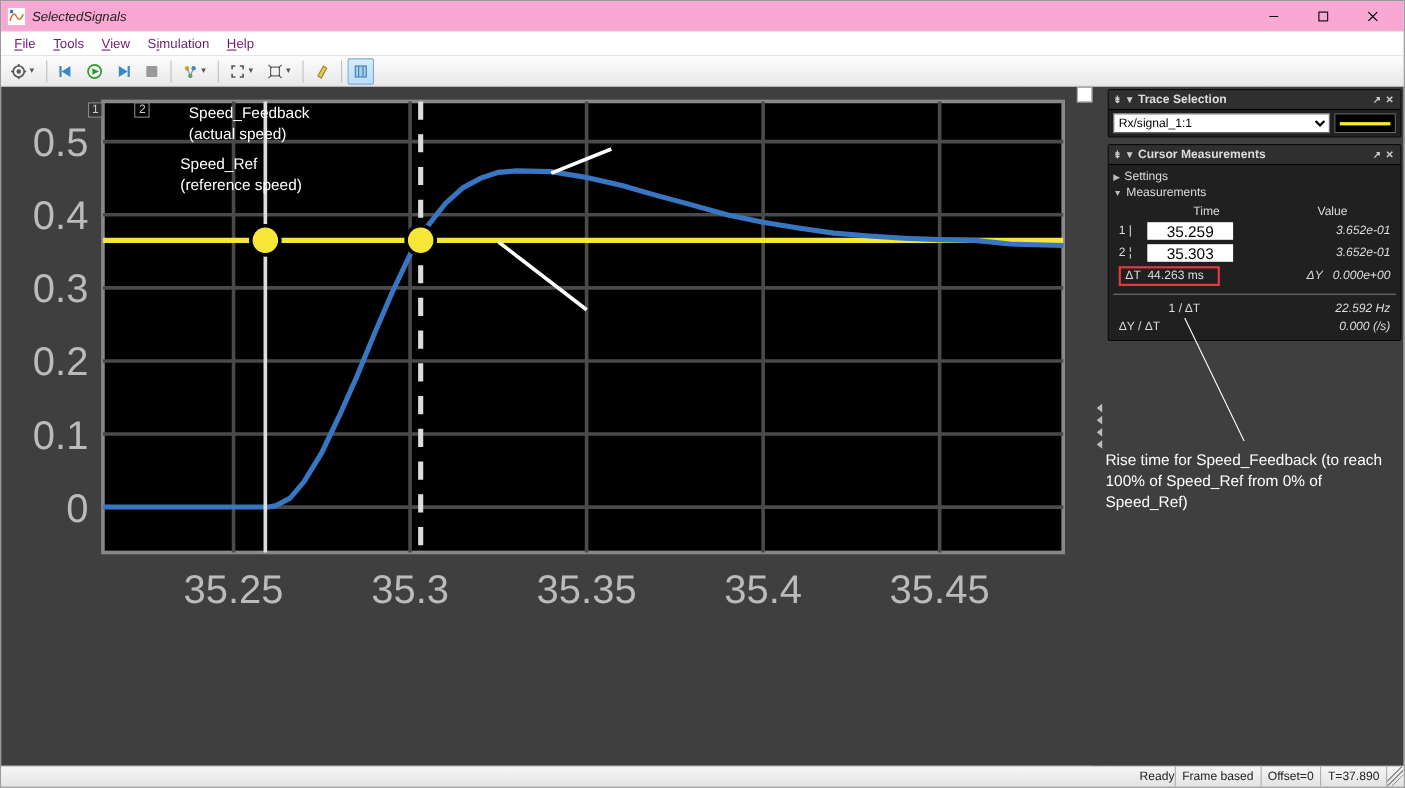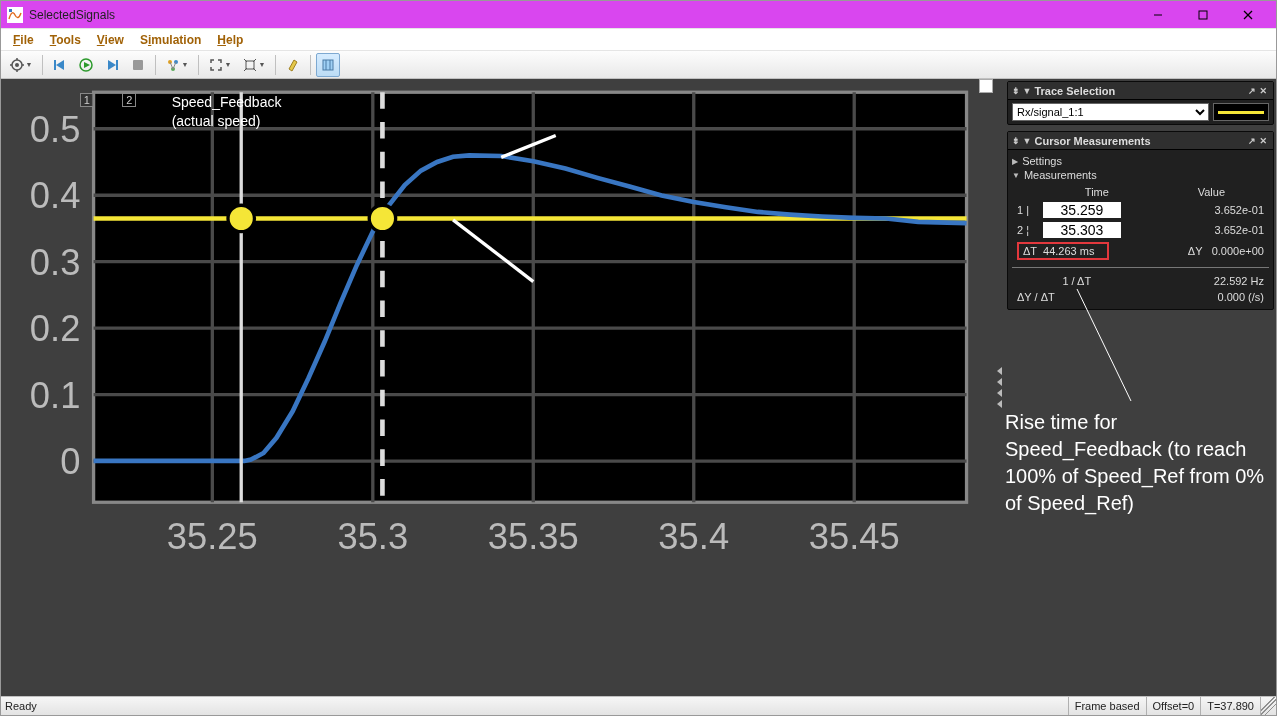--- a/index.html
+++ b/index.html
@@ -6,28 +6,28 @@
 body {
   width: 1277px; height: 716px;
   font-family: "Segoe UI", Tahoma, sans-serif;
   font-size: 12px;
   background: #f0f0f0;
   display: flex;
   flex-direction: column;
   border: 1px solid #999;
 }
 
-.titlebar { display:flex; align-items:center; height:28px; background:#d946ef; border-bottom:1px solid #e5e5e5; padding:0 6px; }
+.titlebar { display:flex; align-items:center; height:28px; background:#f9a8d4; border-bottom:1px solid #e5e5e5; padding:0 6px;font-style:italic; }
 .titlebar .icon { width:16px; height:16px; margin-right:6px; }
 .titlebar .title { flex:0 0 auto; color:#222; font-size:12px; }
 .titlebar .spacer { flex:1; }
 .winbtn { width:45px; height:28px; display:flex; align-items:center; justify-content:center; color:#000; }
 
 .menubar { display:flex; align-items:center; height:22px; background:#fff; padding:0 4px; border-bottom:1px solid #e5e5e5; }
-.menubar .mitem { padding:12px 8px; color:#a16207;font-weight:bold; }
+.menubar .mitem { padding:12px 8px; color:#701a75; }
 .menubar .mitem u { text-decoration: underline; }
 
 .toolbar { display:flex; align-items:center; height:28px; background:linear-gradient(#fdfdfd,#e8e8e8); padding:0 4px; border-bottom:1px solid #c0c0c0; gap:2px; }
 .tbtn { width:24px; height:24px; display:flex; align-items:center; justify-content:center; border:1px solid transparent; border-radius:2px; color:#444; }
 .tbtn.active { border-color:#7ea9d1; background:linear-gradient(#d6ecff,#bcdcf5); }
 .tbtn svg { pointer-events:none; }
 .tbtn .caret { font-size:7px; margin-left:2px; color:#555; }
 .tsep { width:1px; height:20px; background:#c0c0c0; margin:0 3px; }
 
 .workspace { flex:1; display:flex; background:#3f3f3f; overflow:hidden; position:relative; }
@@ -49,28 +49,28 @@
 .trace-row select { flex:1; height:18px; background:#fff; border:1px solid #666; font-size:11px; }
 .trace-swatch { flex:0 0 56px; height:18px; background:#000; border:1px solid #666; display:flex; align-items:center; }
 .trace-swatch::after { content:''; flex:1; height:3px; background:#f5e637; margin:0 4px; }
 .sub-header { display:flex; align-items:center; gap:4px; color:#ddd; margin:2px 0; }
 .sub-header .arrow { font-size:8px; color:#bbb; }
 .meas-table { width:100%; font-size:11px; }
 .meas-table .hdr td { text-align:center; color:#ddd; padding:1px 0; }
 .meas-table td { padding:1px 3px; }
 .meas-table input { width:78px; height:16px; background:#fff; color:#000; border:none; text-align:center; font-size:14px; }
 .highlighted-cell { border:2px solid #e3383d; padding:1px 4px; display:inline-flex; align-items:center; gap:6px; }
-.val-right { text-align:right; }
+.val-right { text-align:right;font-style:italic; }
 .divider-line { border-top:1px solid #777; margin:4px 0; }
-.annot-right { position:absolute; color:#fff; font-size:20px; line-height:1.35; width:260px; z-index:6; pointer-events:none; }
+.annot-right { position:absolute; color:#fff; font-size:14px; line-height:1.35; width:260px; z-index:6; pointer-events:none; }
 
 .arrow-icn { font-size:9px; margin-right:3px; color:#ccc; }
 
 .statusbar { height:19px; background:linear-gradient(#f6f6f6,#e3e3e3); border-top:1px solid #bfbfbf; display:flex; align-items:center; font-size:11px; color:#222; }
-.statusbar .sleft { flex:1; padding-left:4px; }
+.statusbar .sleft { flex:1; padding-left:4px;text-align:right; }
 .statusbar .cell { border-left:1px solid #b0b0b0; padding:0 6px; height:100%; display:flex; align-items:center; }
 .sb-grip { width:16px; border-left:1px solid #b0b0b0; height:100%; background:
   linear-gradient(135deg, transparent 9px, #909090 9px, #909090 10px, transparent 10px,
                           transparent 12px, #909090 12px, #909090 13px, transparent 13px,
                           transparent 15px, #909090 15px, #909090 16px, transparent 16px); }
 
 .corner-btn { position:absolute; top:0; right:0; width:14px; height:14px; border:1px solid #aaa; background:#fff; z-index:4; }
 </style>
 </head>
 <body>
@@ -225,20 +225,21 @@
         <path d="M28.0 42.2 L292.0 42.2" fill="none" stroke="#f5e637" stroke-width="1.4"></path>
         <path d="M28.0 115.5 L34.8 115.5 L44.5 115.5 L54.2 115.5 L63.9 115.5 L73.6 115.5 L75.6 115.1 L79.4 113.1 L83.3 108.5 L88.2 100.5 L93.0 90.4 L97.9 79.4 L102.7 67.7 L107.6 56.3 L112.4 46.2 L117.3 38.2 L122.1 32.1 L127.0 27.7 L131.9 25.1 L136.7 23.5 L141.6 23.1 L151.3 23.3 L161.0 24.9 L170.7 27.1 L180.4 29.9 L190.1 32.5 L199.8 35.2 L209.5 37.2 L219.2 38.8 L228.9 40.2 L238.6 41.0 L248.3 41.6 L258.0 42.0 L267.7 42.2 L277.4 43.2 L292.0 43.6" fill="none" stroke="#3976c2" stroke-width="1.4"></path>
         <line x1="72.64705882352905" y1="4" x2="72.64705882352905" y2="128" stroke="#ddd" stroke-width="1"></line>
         <line x1="115.3529411764675" y1="4" x2="115.3529411764675" y2="128" stroke="#ddd" stroke-width="1.4" stroke-dasharray="5 4"></line>
         <circle cx="72.64705882352905" cy="42.18476499189627" r="4" fill="#f5e637" stroke="#000"></circle>
         <circle cx="115.3529411764675" cy="42.18476499189627" r="4" fill="#f5e637" stroke="#000"></circle>
       </svg>
     <div class="cursor-lbl" id="cur1" style="left: 78.6471px; top: 14px;">1</div>
     <div class="cursor-lbl" id="cur2" style="left: 121.353px; top: 14px;">2</div>
     <div class="annot" id="an1" style="left: 170.676px; top: 14.0486px;">Speed_Feedback<br>(actual speed)</div>
+    <div class="annot" id="an2" style="left: 162.912px; top: 61.2771px;">Speed_Ref<br>(reference speed)</div>
     <svg id="annot-lines" style="position:absolute;inset:0;pointer-events:none;z-index:4;" viewBox="0 0 300 150">
         <line x1="167.76470588235213" y1="17.063209076175028" x2="151.264705882356" y2="23.695299837925432" stroke="#fff" stroke-width="1"></line>
         <line x1="160.9705882352953" y1="61.27714748784442" x2="136.7058823529436" y2="42.58670988654781" stroke="#fff" stroke-width="1"></line>
       </svg>
   </div>
 
   <div class="drag-handle">
     <span></span>
       <span></span>
       <span></span>

